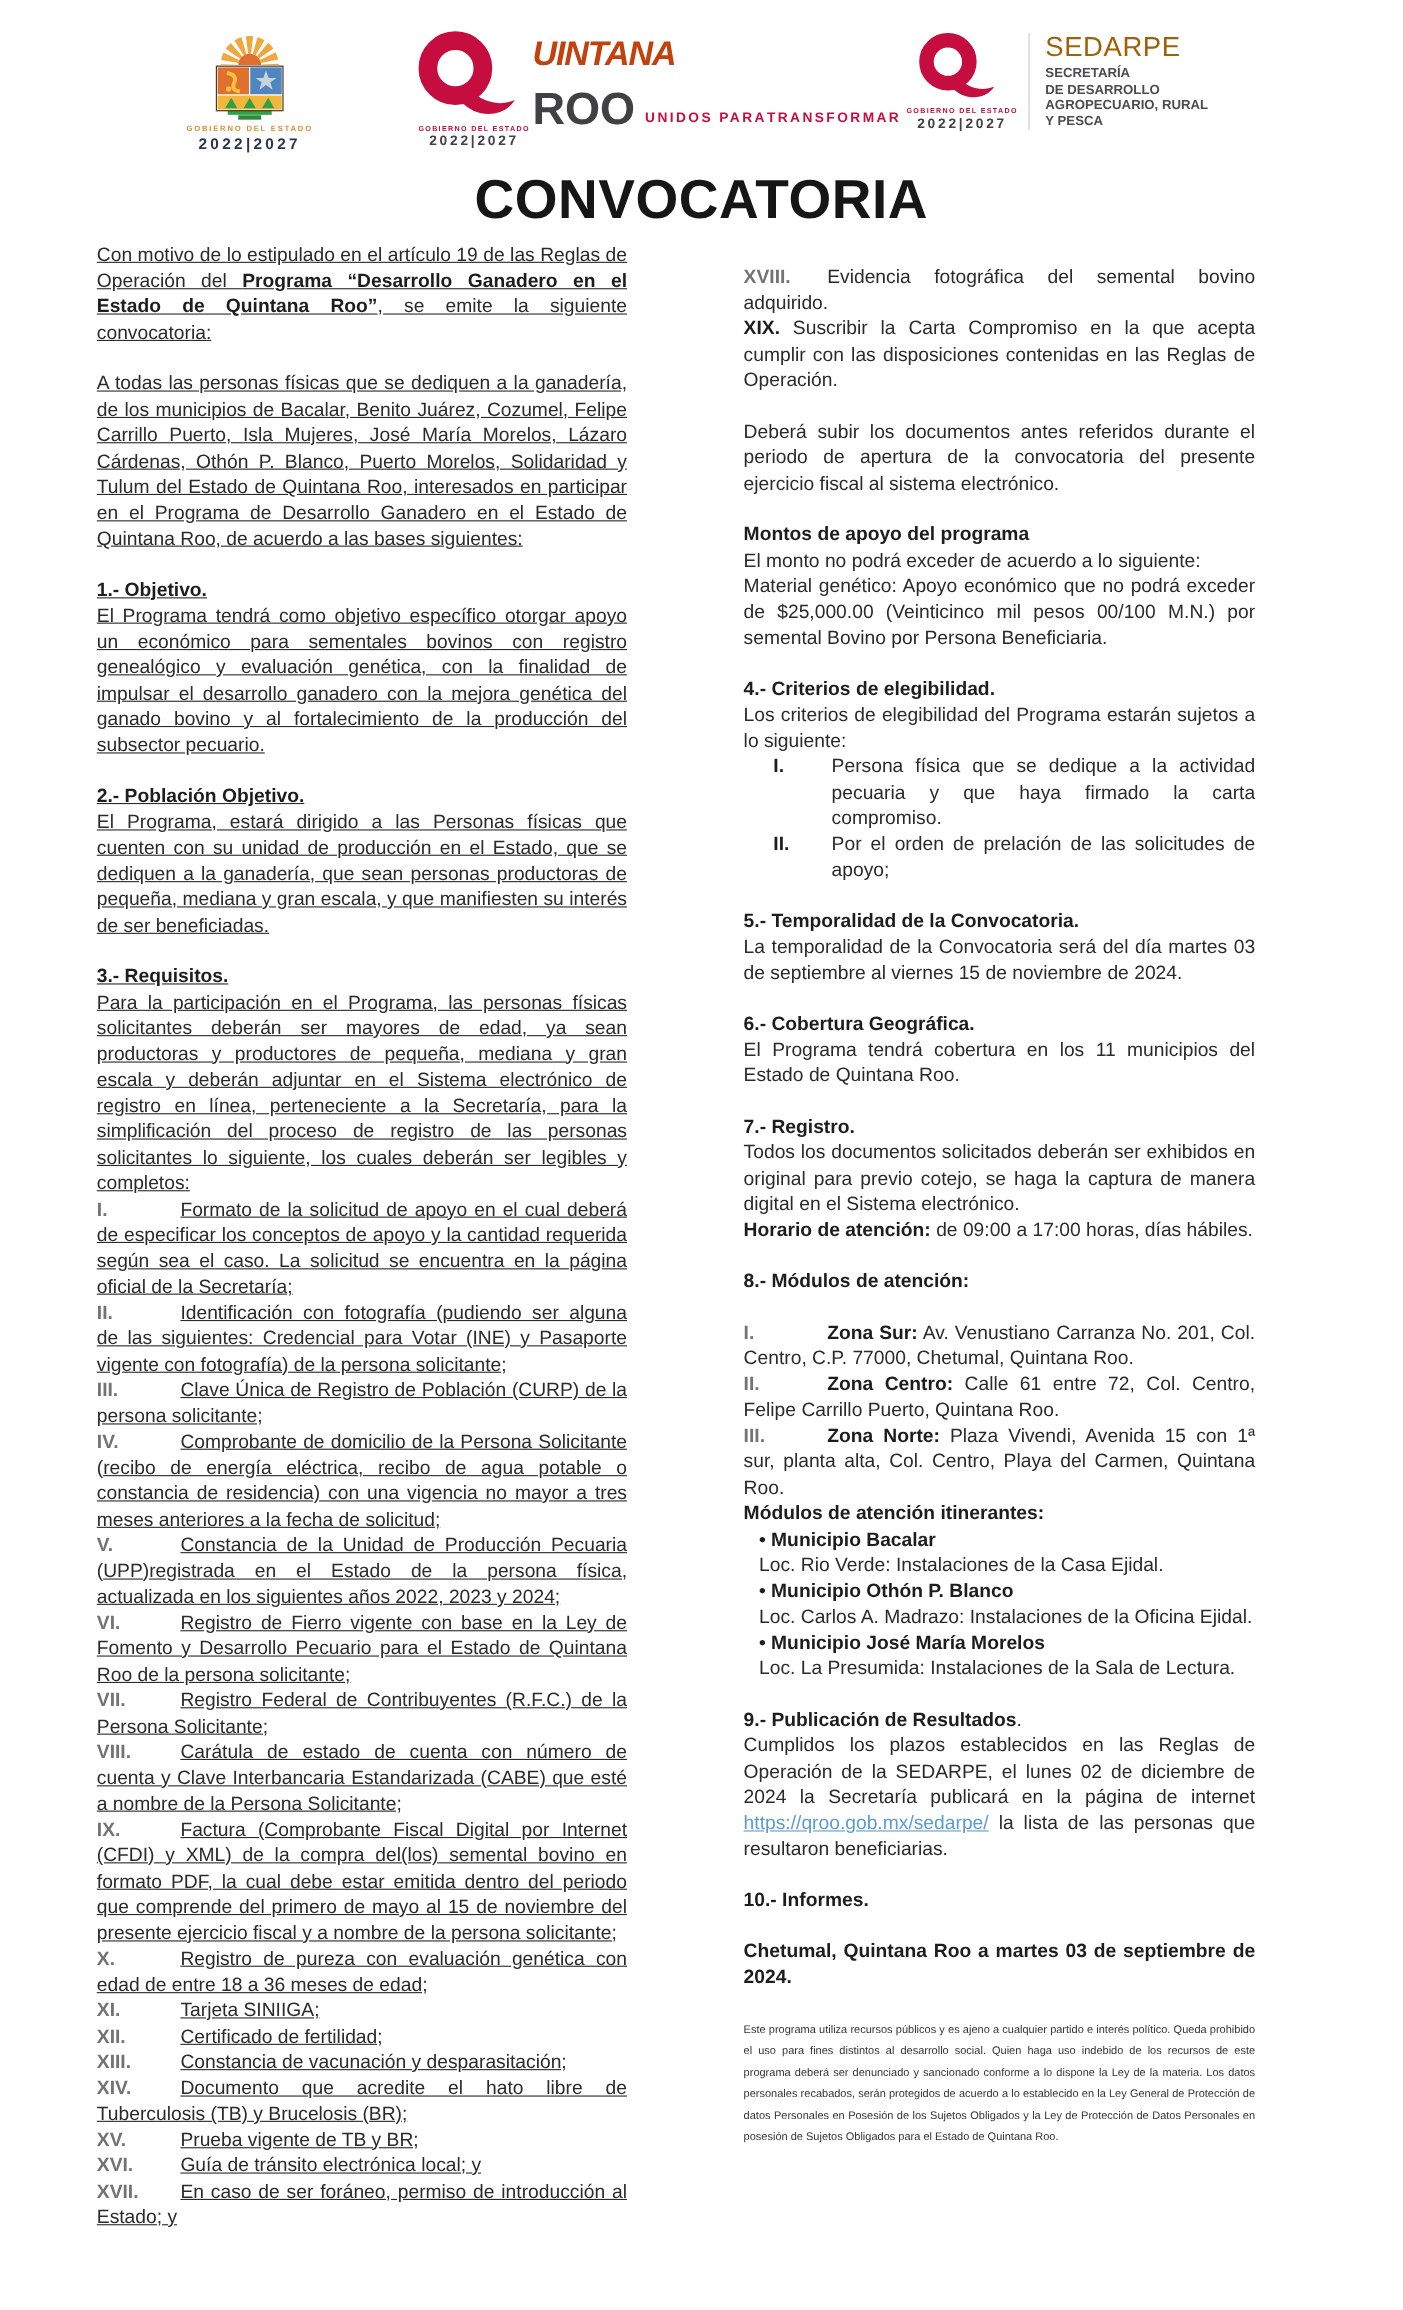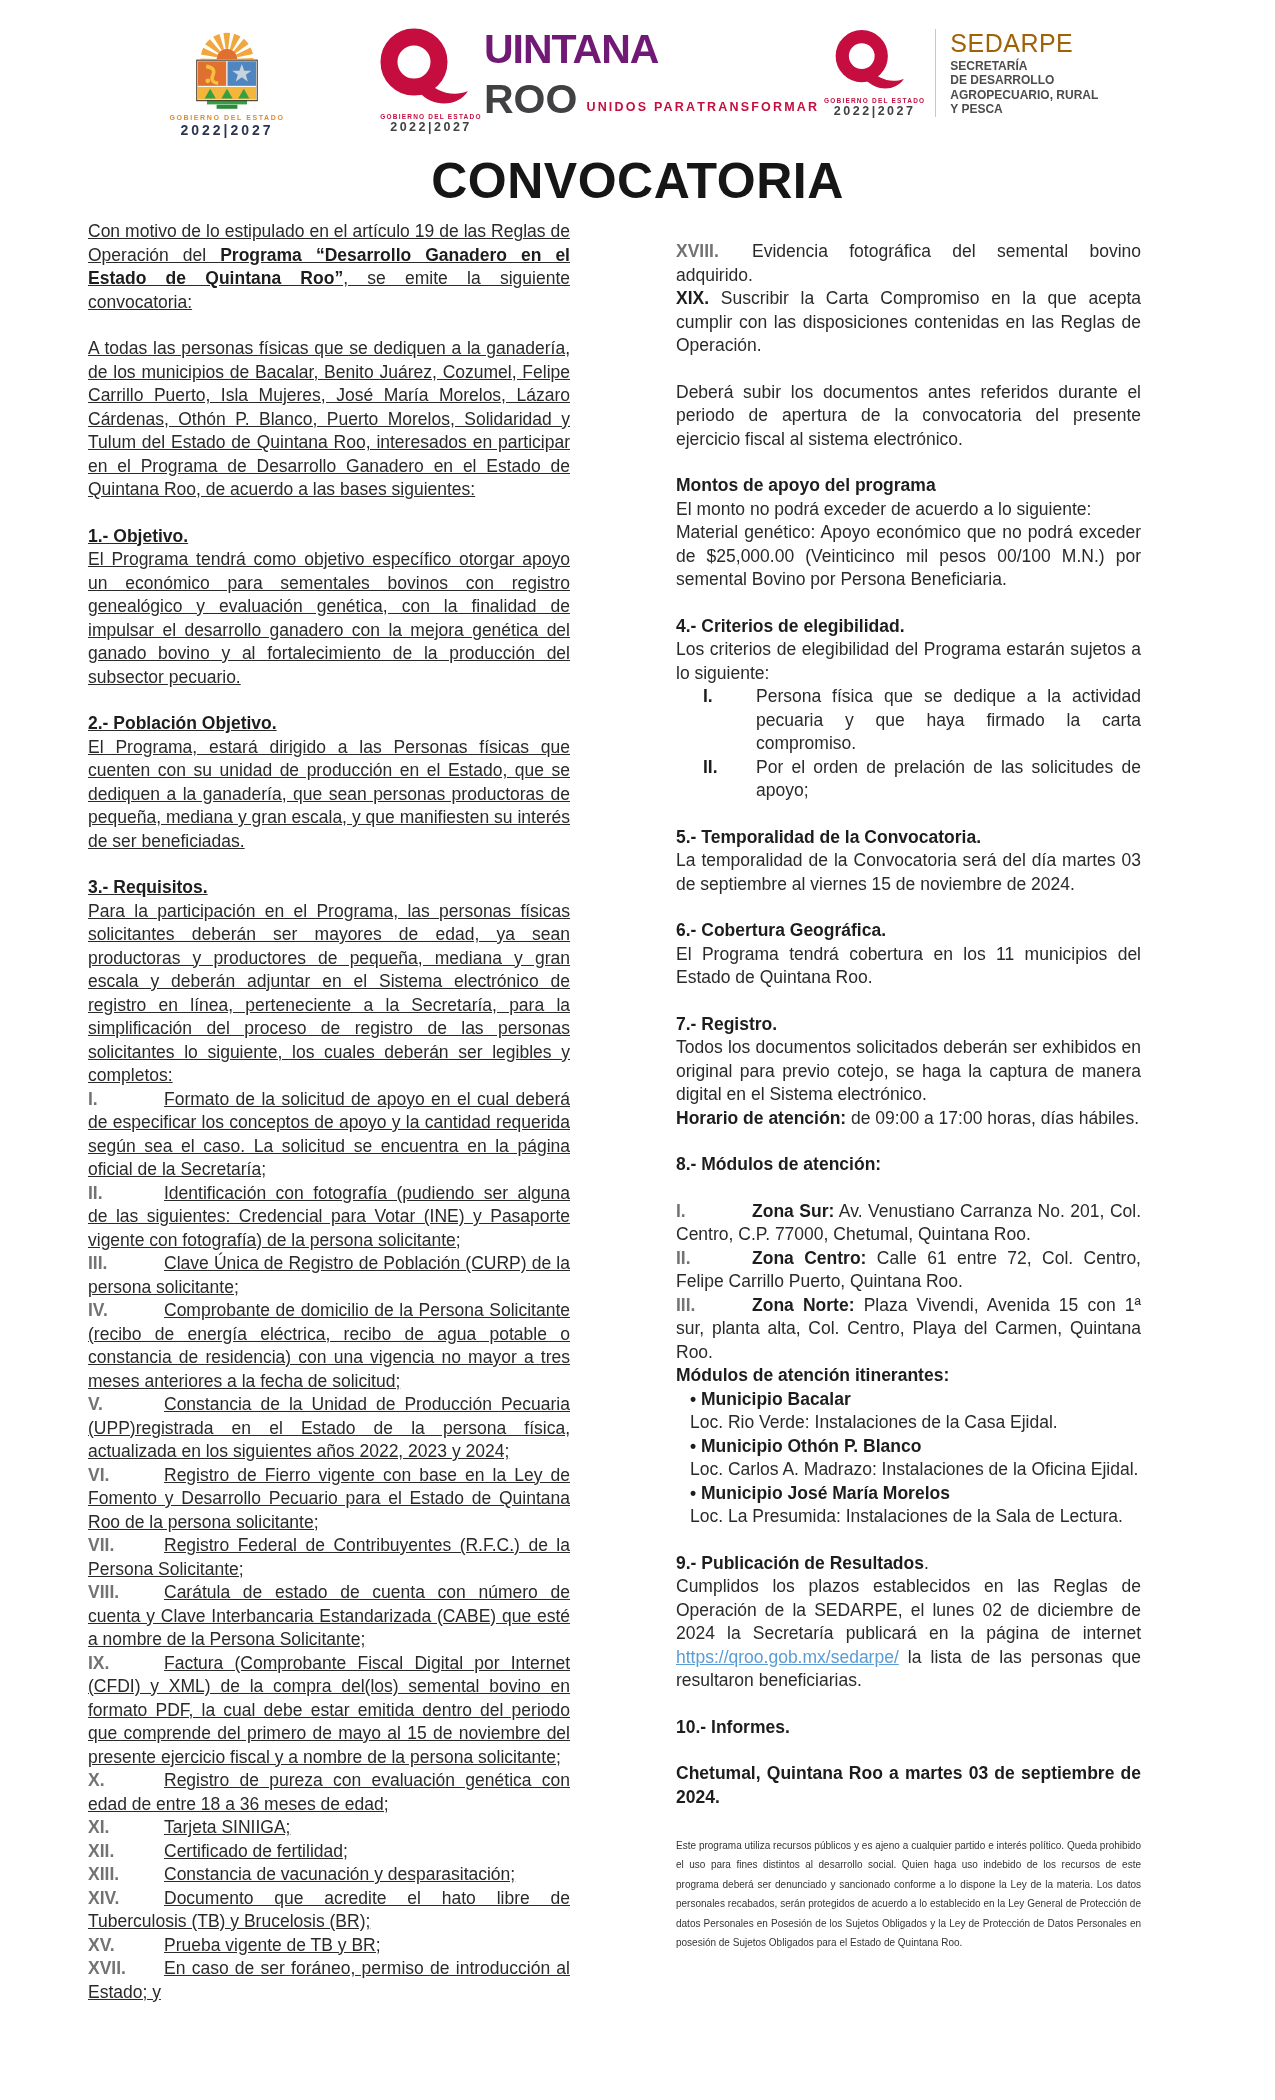--- a/index.html
+++ b/index.html
@@ -14,21 +14,21 @@
   .coat{position:absolute;left:150px;top:24px;width:154px;text-align:center;}
   .coat svg{display:block;margin:0 auto;}
   .coat .gov-label{font-size:7px;font-weight:700;color:#d98e32;letter-spacing:1.6px;margin-top:2px;}
   .coat .term{font-size:14px;font-weight:700;color:#2c3550;letter-spacing:3px;margin-top:1px;}
 
   .qroo-logo{position:absolute;left:372px;top:26px;display:flex;align-items:flex-start;}
   .q-col{display:flex;flex-direction:column;align-items:center;}
   .q-col .gov-label{font-size:6.5px;font-weight:700;color:#c50e3f;letter-spacing:1.2px;margin-top:1px;}
   .q-col .term{font-size:12.5px;font-weight:700;color:#414042;letter-spacing:2.5px;}
   .q-words{margin-left:-6px;margin-top:4px;}
-  .q-words .w1{font-size:41px;font-weight:800;color:#701a75;letter-spacing:-1px;line-height:38px;display:block;}
+  .q-words .w1{font-size:31px;font-weight:800;color:#c2410c;letter-spacing:-1px;line-height:38px;display:block;font-style:italic;}
   .q-row2{display:flex;align-items:flex-end;}
   .q-words .w2{font-size:41px;font-weight:700;color:#414042;letter-spacing:0px;line-height:36px;}
   .q-tag{display:flex;flex-direction:row;margin-left:9px;margin-bottom:2px;margin-top:32px;}
   .q-tag span{font-size:12.5px;font-weight:800;color:#c50e3f;letter-spacing:2.2px;line-height:15px;}
 
   .sedarpe-logo{position:absolute;left:824px;top:28px;display:flex;align-items:center;}
   .sed-div{width:1px;height:88px;background:#c9c9c9;margin:0 14px 0 10px;}
   .sed-text{display:flex;flex-direction:column;}
   .sed-name{font-size:25px;font-weight:400;color:#a16207;letter-spacing:0.5px;line-height:26px;margin-bottom:3px;}
   .sed-line{font-size:12px;font-weight:700;color:#4c4c4e;line-height:14.5px;}
@@ -161,20 +161,21 @@
     <p class="req"><span class="rnum">VI.</span><span>Registro de Fierro vigente con base en la Ley de Fomento y Desarrollo Pecuario para el Estado de Quintana Roo de la persona solicitante;</span></p>
     <p class="req"><span class="rnum">VII.</span><span>Registro Federal de Contribuyentes (R.F.C.) de la Persona Solicitante;</span></p>
     <p class="req"><span class="rnum">VIII.</span><span>Carátula de estado de cuenta con número de cuenta y Clave Interbancaria Estandarizada (CABE) que esté a nombre de la Persona Solicitante;</span></p>
     <p class="req"><span class="rnum">IX.</span><span>Factura (Comprobante Fiscal Digital por Internet (CFDI) y XML) de la compra del(los) semental bovino en formato PDF, la cual debe estar emitida dentro del periodo que comprende del primero de mayo al 15 de noviembre del presente ejercicio fiscal y a nombre de la persona solicitante;</span></p>
     <p class="req"><span class="rnum">X.</span><span>Registro de pureza con evaluación genética con edad de entre 18 a 36 meses de edad;</span></p>
     <p class="req"><span class="rnum">XI.</span><span>Tarjeta SINIIGA;</span></p>
     <p class="req"><span class="rnum">XII.</span><span>Certificado de fertilidad;</span></p>
     <p class="req"><span class="rnum">XIII.</span><span>Constancia de vacunación y desparasitación;</span></p>
     <p class="req"><span class="rnum">XIV.</span><span>Documento que acredite el hato libre de Tuberculosis (TB) y Brucelosis (BR);</span></p>
     <p class="req"><span class="rnum">XV.</span><span>Prueba vigente de TB y BR;</span></p>
+    <p class="req"><span class="rnum">XVI.</span><span>Guía de tránsito electrónica local; y</span></p>
     <p class="req"><span class="rnum">XVII.</span><span>En caso de ser foráneo, permiso de introducción al Estado; y</span></p>
   </div>
 
   <div class="col-right">
     <p class="req"><span class="rnum">XVIII.</span><span>Evidencia fotográfica del semental bovino adquirido.</span></p>
     <p class="req"><b>XIX.</b><span> Suscribir la Carta Compromiso en la que acepta cumplir con las disposiciones contenidas en las Reglas de Operación.</span></p>
 
     <p class="mt">Deberá subir los documentos antes referidos durante el periodo de apertura de la convocatoria del presente ejercicio fiscal al sistema electrónico.</p>
 
     <p class="h mt">Montos de apoyo del programa</p>

